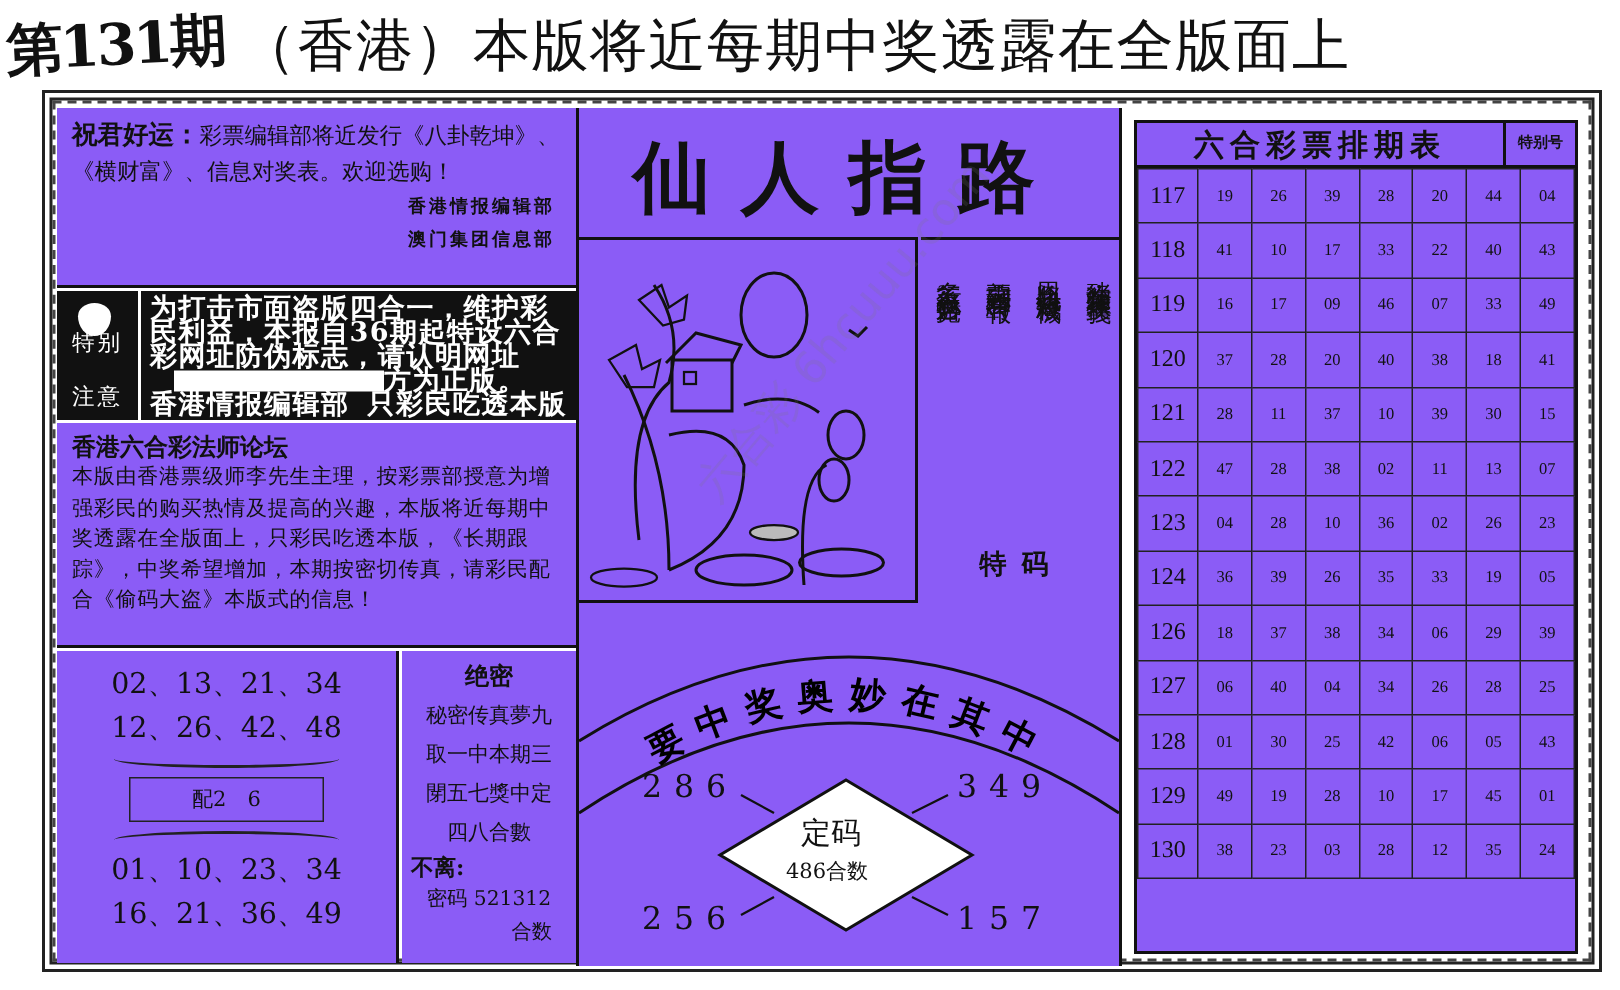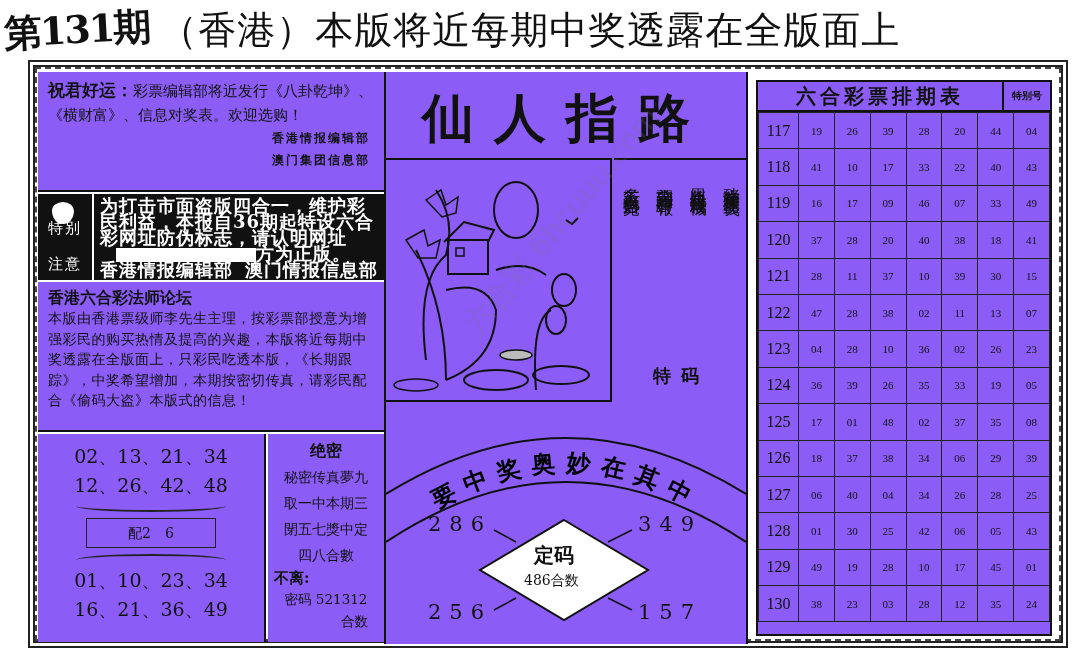--- a/index.html
+++ b/index.html
@@ -87,21 +87,21 @@
   <div class="tag">
     <div class="bulb"></div>
     <span>特别</span>
     <span>注意</span>
   </div>
   <div class="body">
     <div>为打击市面盗版四合一，维护彩民利益，本报自36期起特设六合彩网址防伪标志，请认明网址</div>
     <div><span class="urlbar"></span><span>方为正版。</span></div>
     <div class="foot">
       <span>香港情报编辑部</span>
-      <span>澳门情报信息部</span>
+      <span>只彩民吃透本版</span>
     </div>
   </div>
 </div>
 
 <div class="panel forum">
   <h3>香港六合彩法师论坛</h3>
   <p>本版由香港票级师李先生主理，按彩票部授意为增强彩民的购买热情及提高的兴趣，本版将近每期中奖透露在全版面上，只彩民吃透本版，《长期跟踪》，中奖希望增加，本期按密切传真，请彩民配合《偷码大盗》本版式的信息！</p>
 </div>
 
 <div class="panel nums">
@@ -166,21 +166,21 @@
       <path d="M0 92 Q180 -20 360 92" fill="none" stroke="#111" stroke-width="2"></path>
       <path d="M0 140 Q180 20 360 140" fill="none" stroke="#111" stroke-width="2"></path>
       <path id="arcpath" d="M20 128 Q180 10 340 128" fill="none"></path>
       <text class="txt"><textPath href="#arcpath" startOffset="50%" text-anchor="middle" letter-spacing="10">要中奖奥妙在其中</textPath></text>
       <polygon points="178,118 262,168 178,218 94,168" fill="#fff" stroke="#111" stroke-width="2"></polygon>
       <line x1="130" y1="140" x2="108" y2="128" stroke="#111" stroke-width="1.5"></line>
       <line x1="222" y1="140" x2="246" y2="128" stroke="#111" stroke-width="1.5"></line>
       <line x1="130" y1="196" x2="108" y2="208" stroke="#111" stroke-width="1.5"></line>
       <line x1="222" y1="196" x2="246" y2="208" stroke="#111" stroke-width="1.5"></line>
     </svg>
-    <div style="position:absolute;left:148px;top:140px;font-size:20px;font-weight:bold">定码</div>
+    <div style="position:absolute;left:148px;top:140px;font-size:20px;font-weight:normal">定码</div>
     <div style="position:absolute;left:138px;top:170px;font-size:14px">486合数</div>
     <div class="fixed-nums" style="left:42px;top:110px">286</div>
     <div class="fixed-nums" style="left:252px;top:110px">349</div>
     <div class="fixed-nums" style="left:42px;top:198px">256</div>
     <div class="fixed-nums" style="left:252px;top:198px">157</div>
   </div>
 </div>
 
 <div class="panel schedule">
   <div class="hdr">
@@ -263,30 +263,20 @@
           <td class="iss">124</td>
           <td>36</td>
           <td>39</td>
           <td>26</td>
           <td>35</td>
           <td>33</td>
           <td>19</td>
           <td>05</td>
         </tr>
         <tr>
-          <td class="iss">125</td>
-          <td>17</td>
-          <td>01</td>
-          <td>48</td>
-          <td>02</td>
-          <td>37</td>
-          <td>35</td>
-          <td>08</td>
-        </tr>
-        <tr>
           <td class="iss">126</td>
           <td>18</td>
           <td>37</td>
           <td>38</td>
           <td>34</td>
           <td>06</td>
           <td>29</td>
           <td>39</td>
         </tr>
         <tr>

